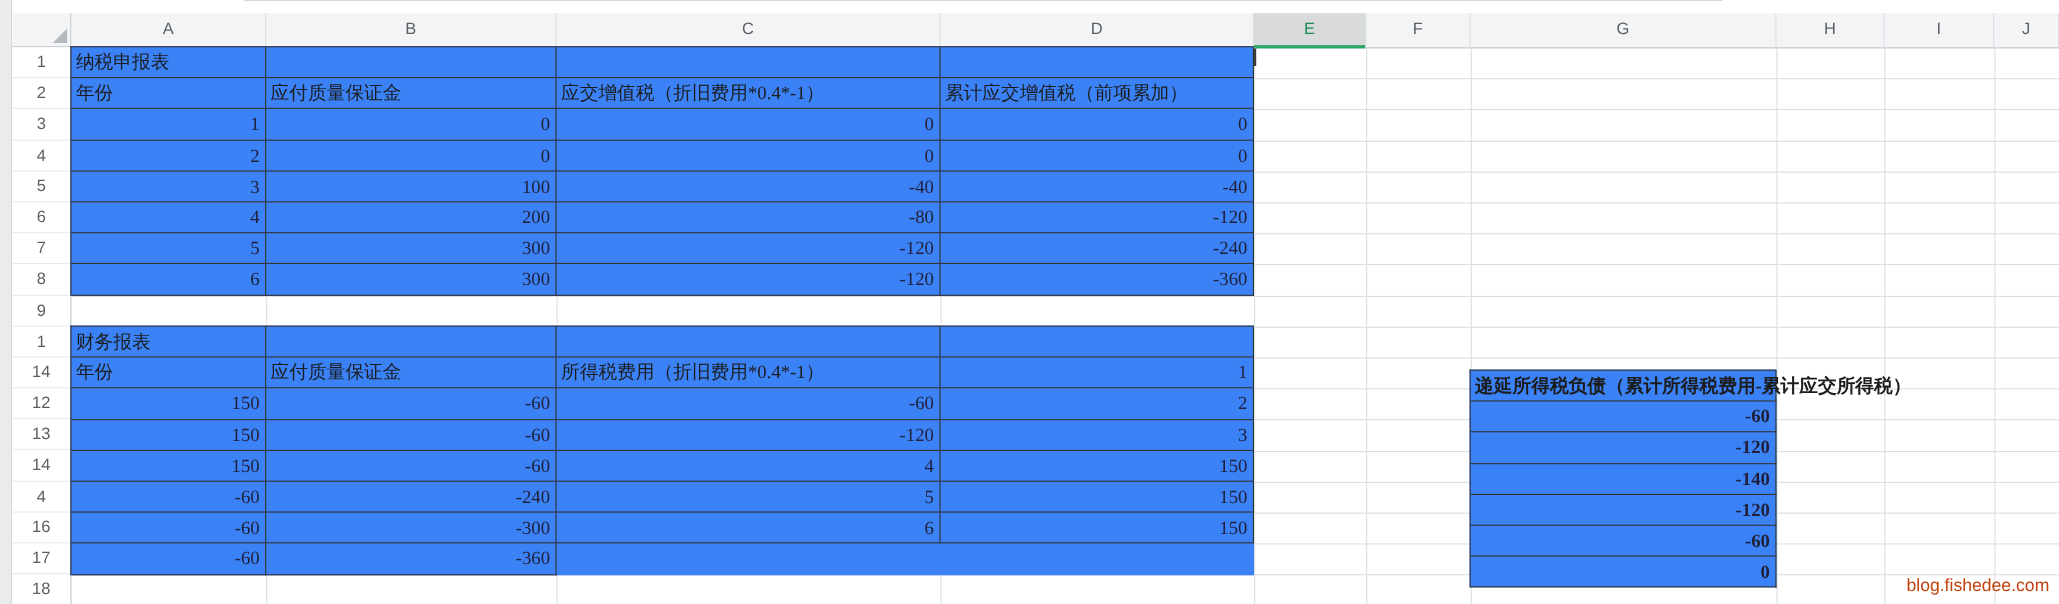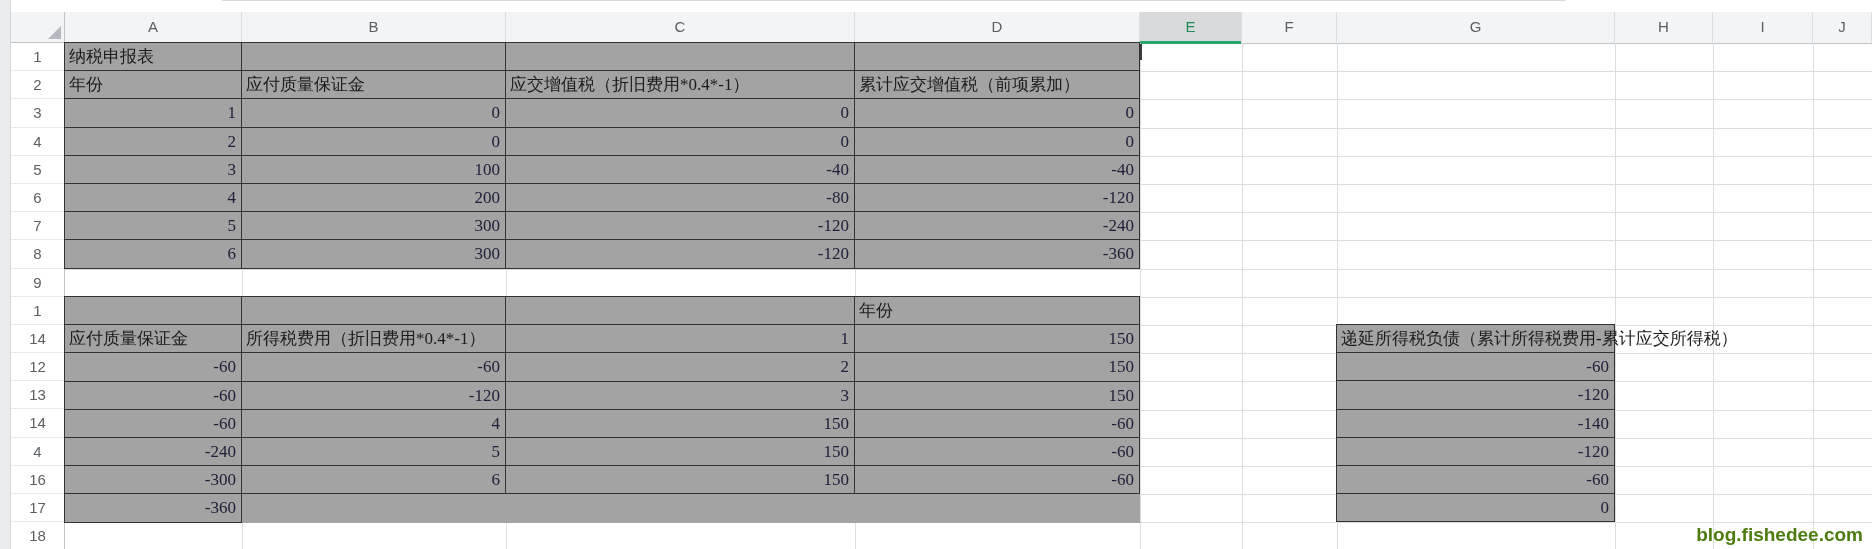--- a/index.html
+++ b/index.html
@@ -25,35 +25,35 @@
   .colh.sel::after{content:"";position:absolute;left:0;right:0;bottom:-1px;height:3px;background:#27a769;}
   
   .row-headers{position:absolute;left:11px;top:43px;width:54px;height:506px;overflow:hidden;
                border-right:1px solid #c0c4c7;box-sizing:border-box;background:#fff;}
   .rowh{height:28.2px;line-height:28.2px;text-align:center;font-size:15px;color:#5b5f62;
         border-bottom:1px solid #e8eaeb;box-sizing:border-box;}
   
   #gridlines{position:absolute;left:0;top:0;z-index:1;}
   .gl{position:absolute;background:#dbdee0;}
   
-  .tbl{position:absolute;background:#a3a3a3;display:grid;z-index:2;
+  .tbl{position:absolute;background:#3b82f6;display:grid;z-index:2;
        border-top:1px solid #333;border-left:1px solid #333;}
   .tbl1{left:64px;top:42px;grid-template-columns:177px 264px 349px 285px;grid-auto-rows:28.2px;}
   .tbl2{left:64px;top:296px;grid-template-columns:177px 264px 349px 285px;grid-auto-rows:28.2px;}
-  .deferred{left:1336px;top:324px;grid-template-columns:278px;grid-auto-rows:28.2px;overflow:visible;}
+  .deferred{left:1336px;top:336px;grid-template-columns:278px;grid-auto-rows:28.2px;overflow:visible;font-weight:bold;}
   .cell{border-right:1px solid #333;border-bottom:1px solid #333;box-sizing:border-box;
         font-family:"Liberation Serif","DejaVu Serif",serif;font-size:17px;color:#1c1c1c;
         line-height:27px;overflow:hidden;white-space:nowrap;}
   .cell.hdr{padding-left:4px;}
   .cell.num{text-align:right;padding-right:5px;color:#20203a;}
   .cell.spill{overflow:visible;position:relative;z-index:3;}
   
   .cursor-e1{position:absolute;left:1140px;top:44px;width:2px;height:16px;background:#3c3c3c;z-index:4;}
-  .watermark{position:absolute;right:9px;top:524px;font-size:19px;color:#4d7c0f;z-index:5;
-             font-family:"Liberation Sans",sans-serif;font-weight:bold;}
+  .watermark{position:absolute;right:9px;top:524px;font-size:16px;color:#c2410c;z-index:5;
+             font-family:"Liberation Sans",sans-serif;}
 </style>
 </head>
 <body>
 
 <div class="screen">
   <div class="top-line"></div>
   <div class="left-strip"></div>
 
   <div class="corner">
     <div class="tri"></div>
@@ -151,20 +151,21 @@
     <div class="cell num">300</div>
     <div class="cell num">-120</div>
     <div class="cell num">-240</div>
     <div class="cell num">6</div>
     <div class="cell num">300</div>
     <div class="cell num">-120</div>
     <div class="cell num">-360</div>
   </div>
 
   <div class="tbl tbl2">
+    <div class="cell hdr">财务报表</div>
     <div class="cell"></div>
     <div class="cell"></div>
     <div class="cell"></div>
     <div class="cell hdr">年份</div>
     <div class="cell hdr">应付质量保证金</div>
     <div class="cell hdr">所得税费用（折旧费用*0.4*-1）</div>
     <div class="cell num">1</div>
     <div class="cell num">150</div>
     <div class="cell num">-60</div>
     <div class="cell num">-60</div>

